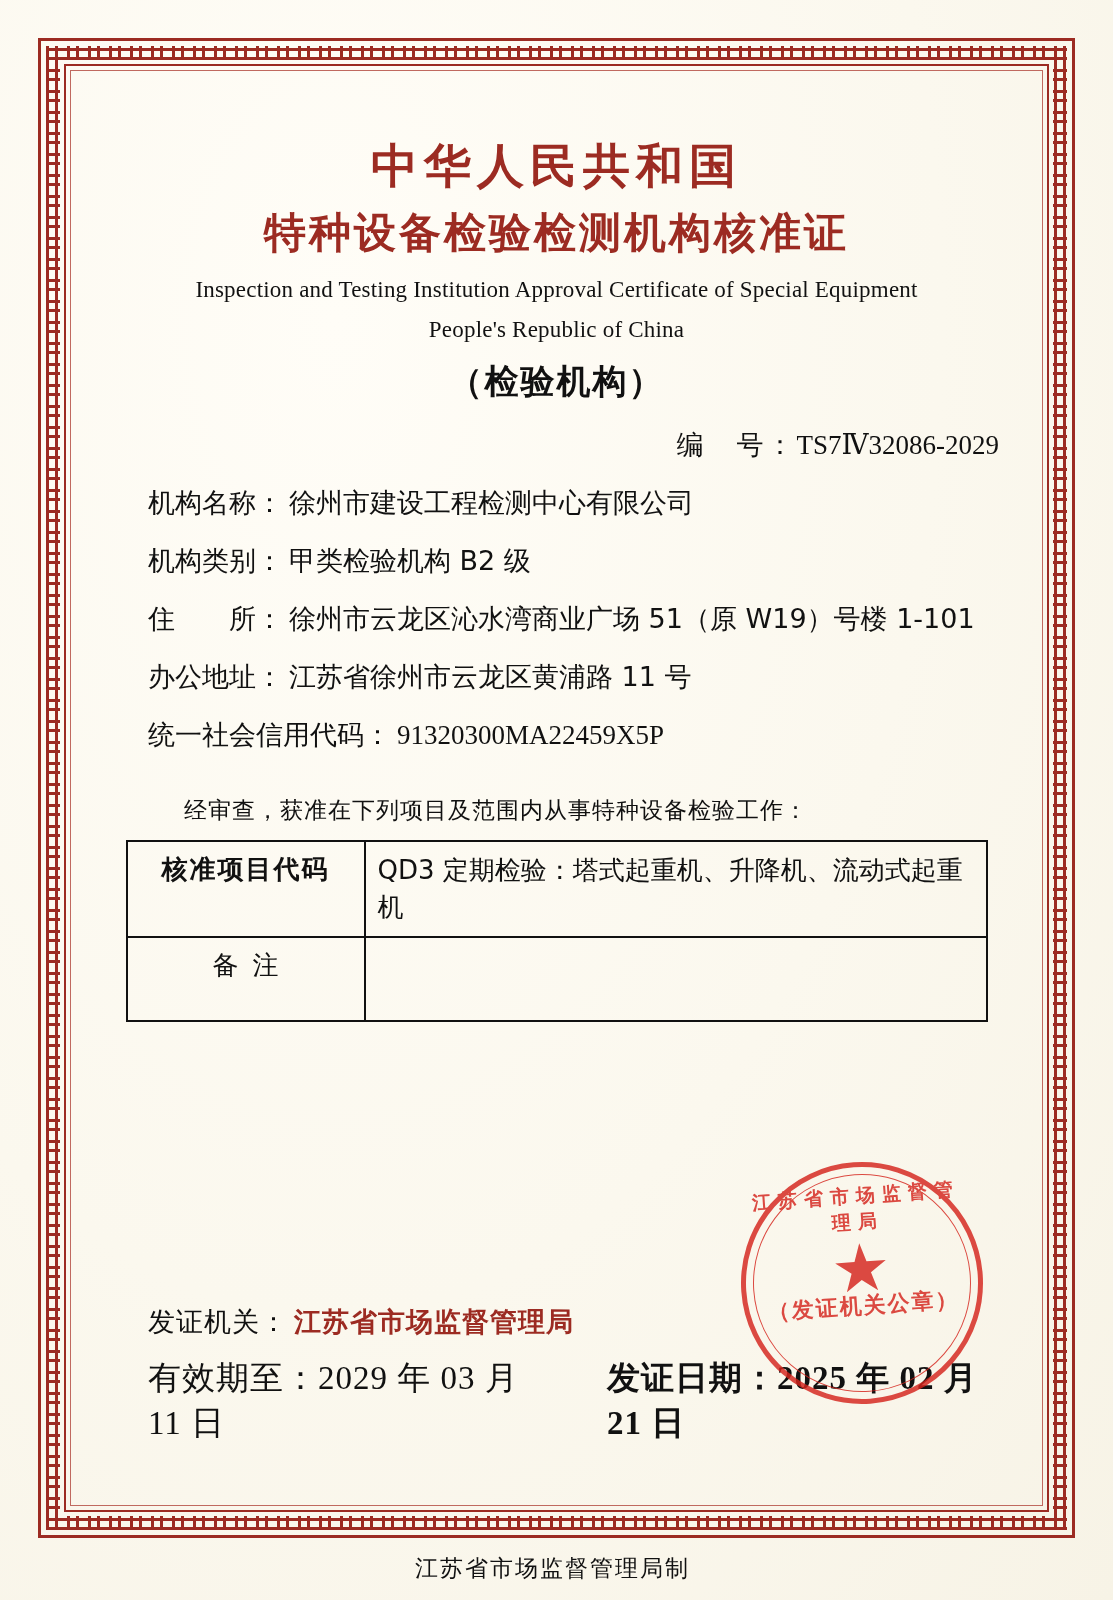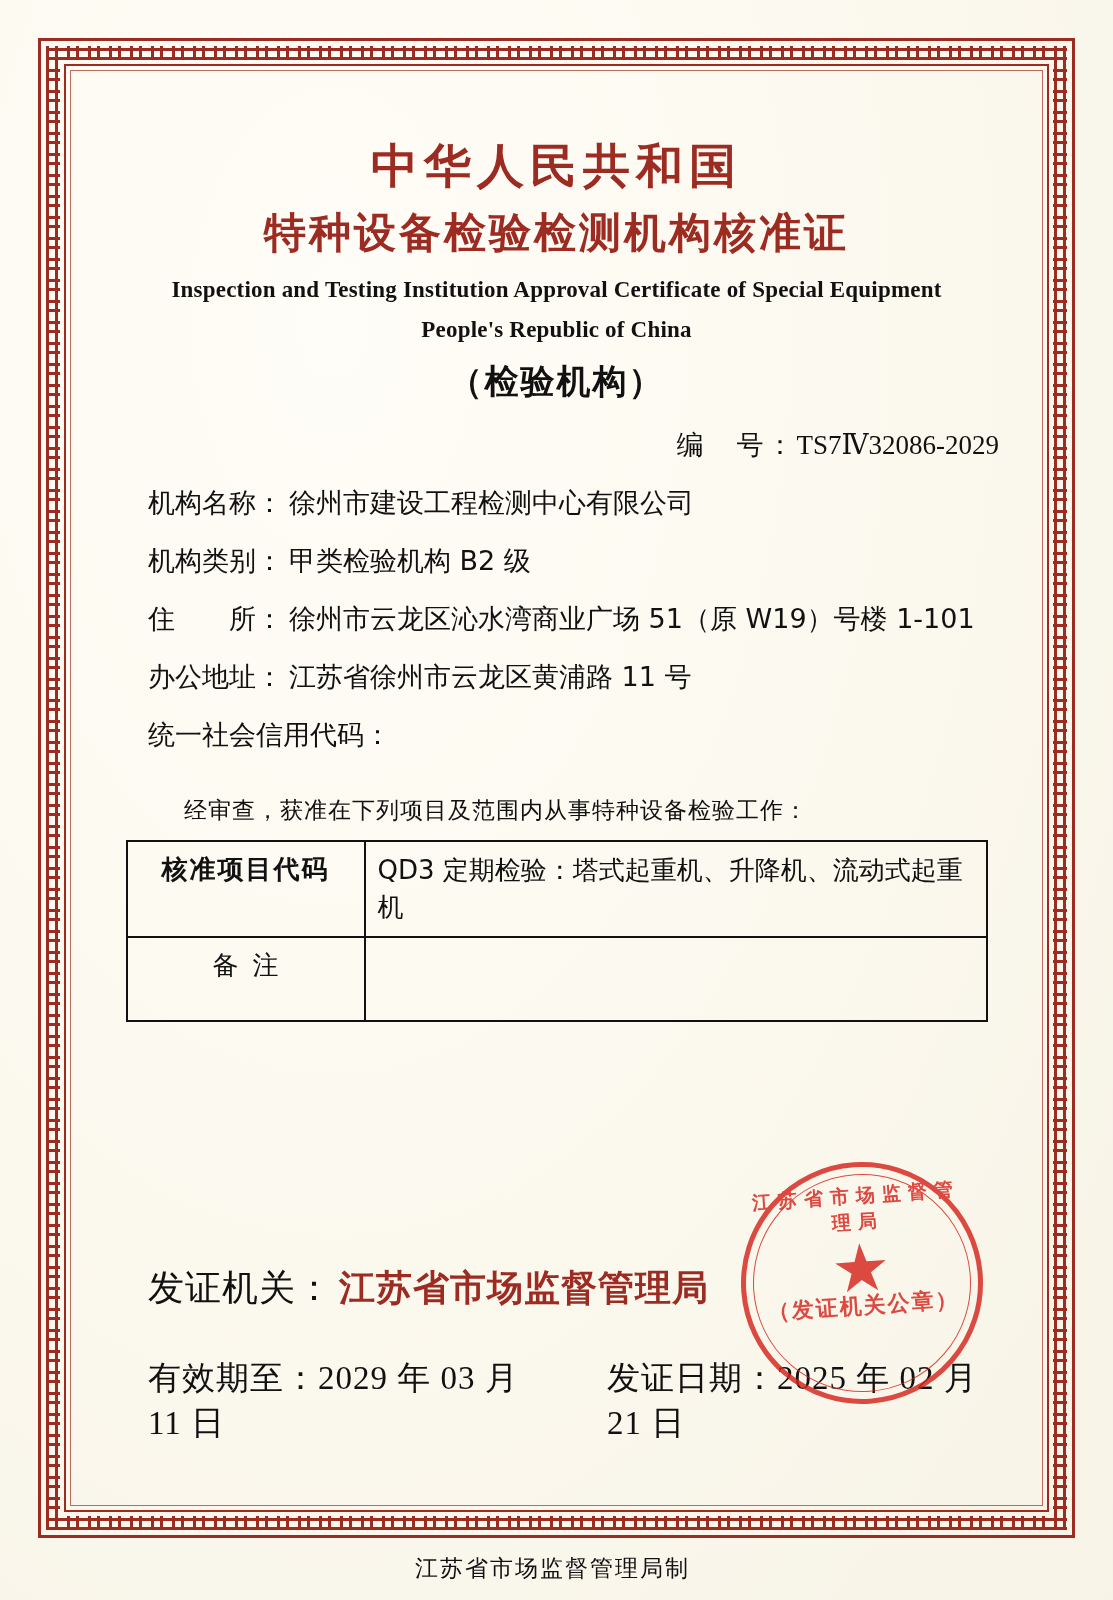--- a/index.html
+++ b/index.html
@@ -85,21 +85,21 @@
     color: #9c2b22;
     font-weight: 700;
     font-size: 42px;
     letter-spacing: 3px;
     margin-top: 14px;
     line-height: 1.2;
   }
   .title-en-1, .title-en-2 {
     text-align: center;
     font-family: "Liberation Serif", "DejaVu Serif", serif;
-    font-weight: 700;
+    font-weight: 400;
     font-size: 23px;
     color: #111;
     margin-top: 18px;
     letter-spacing: 0.2px;
   }
   .title-en-2 { margin-top: 14px; }
   .title-sub {
     text-align: center;
     font-size: 34px;
     font-weight: 700;
@@ -178,39 +178,40 @@
   tr.remark td { height: 62px; }
 
   
   .footer {
     position: absolute;
     left: 52px;
     right: 10px;
     bottom: 34px;
   }
   .issuer-row {
-    font-size: 36px;
-    margin-bottom: 43px;
+    font-size: 27px;
+    margin-bottom: 16px;
   }
   .issuer-row .iss-label { letter-spacing: 1px; }
   .issuer-row .iss-value {
     font-weight: 700;
     color: #9c2b22;
     letter-spacing: 1px;
     margin-left: 6px;
   }
   .dates-row {
     display: flex;
     align-items: flex-end;
     font-size: 33px;
   }
   .valid-until { letter-spacing: 1px; }
   .issue-date {
     margin-left: 60px;
     letter-spacing: 1px;
+    font-weight: bold;
   }
   .date-val {
     font-family: "Liberation Serif", "DejaVu Serif", serif;
     letter-spacing: 1px;
   }
 
   .seal {
     position: absolute;
     right: 24px;
     bottom: 42px;
@@ -301,20 +302,21 @@
       <span class="f-value">徐州市云龙区沁水湾商业广场 51（原 W19）号楼 1-101</span>
     </div>
 
     <div class="field">
       <span class="f-label">办公地址：</span>
       <span class="f-value">江苏省徐州市云龙区黄浦路 11 号</span>
     </div>
 
     <div class="field">
       <span class="f-label">统一社会信用代码：</span>
+      <span class="f-value mono">91320300MA22459X5P</span>
     </div>
 
     <div class="statement">经审查，获准在下列项目及范围内从事特种设备检验工作：</div>
 
     <table class="approval">
       <tbody>
           <tr>
         <td class="head-cell">核准项目代码</td>
         <td class="body-cell">QD3 定期检验：塔式起重机、升降机、流动式起重机</td>
       </tr>

